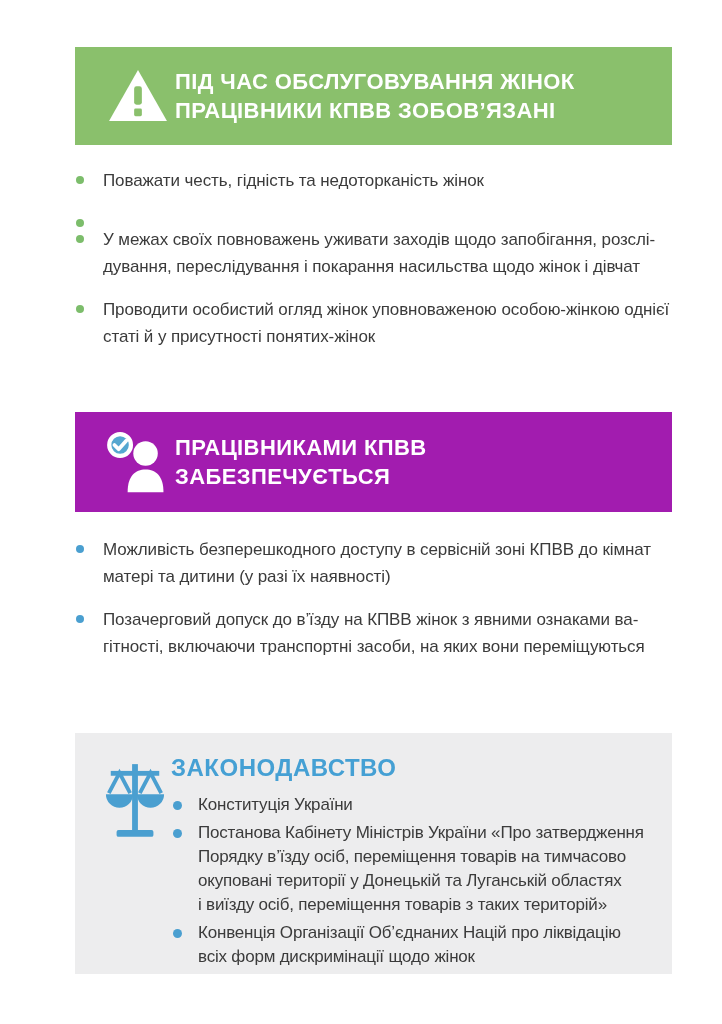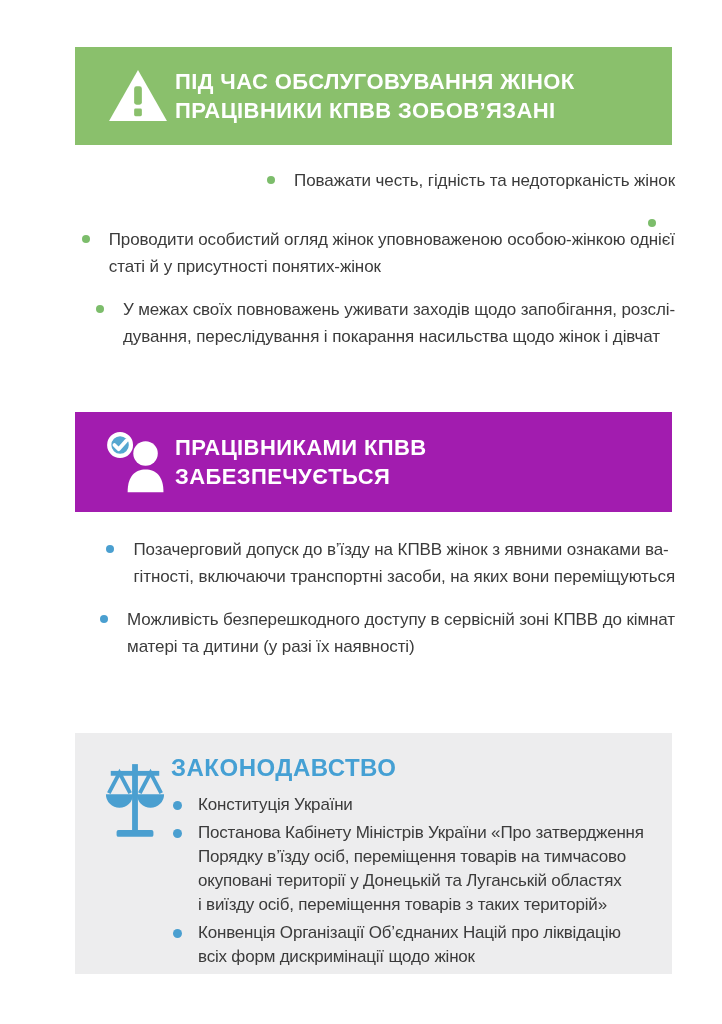--- a/index.html
+++ b/index.html
@@ -19,21 +19,21 @@
   }
   .banner .icon-wrap{flex:0 0 74px;display:flex;align-items:center;justify-content:center;}
   .banner h2{
     margin:0;color:#ffffff;font-size:22px;line-height:29px;
     font-weight:bold;letter-spacing:.4px;white-space:pre;
   }
   .banner-green{top:47px;height:98px;background:#8ac06c;}
   .banner-blue{top:412px;height:100px;background:#a21caf;}
   
   .blist{position:absolute;left:75px;width:600px;list-style:none;margin:0;padding:0;}
-  .blist li{display:flex;margin-bottom:16px;justify-content:flex-end;}
+  .blist li{display:flex;margin-bottom:16px;}
   .blist .dot{
     flex:0 0 28px;position:relative;
   }
   .blist .dot::after{
     content:"";position:absolute;left:1px;top:9px;width:8px;height:8px;border-radius:50%;
     background:var(--dotc,#7cbd6b);
   }
   .blist .txt{
     font-size:17px;line-height:27px;white-space:pre;letter-spacing:-.1px;
   }
@@ -78,53 +78,53 @@
   <ul class="blist list-obligations">
     <li>
       <span class="dot"></span>
       <span class="txt">Поважати честь, гідність та недоторканість жінок</span>
     </li>
     <li>
       <span class="dot"></span>
     </li>
     <li>
       <span class="dot"></span>
-      <span class="txt">Проводити особистий огляд жінок уповноваженою особою-жінкою однієї
-статі й у присутності понятих-жінок</span>
+      <span class="txt">У межах своїх повноважень уживати заходів щодо запобігання, розслі-
+дування, переслідування і покарання насильства щодо жінок і дівчат</span>
     </li>
     <li>
       <span class="dot"></span>
-      <span class="txt">У межах своїх повноважень уживати заходів щодо запобігання, розслі-
-дування, переслідування і покарання насильства щодо жінок і дівчат</span>
+      <span class="txt">Проводити особистий огляд жінок уповноваженою особою-жінкою однієї
+статі й у присутності понятих-жінок</span>
     </li>
   </ul>
 
   <div class="banner banner-blue">
     <div class="icon-wrap">
       <svg width="66" height="62" viewBox="0 0 70 64" aria-hidden="true">
         <circle cx="43" cy="23" r="13" fill="#ffffff"></circle>
         <path d="M24,64 C24,47 32,40 43,40 C54,40 62,47 62,64 Z" fill="#ffffff"></path>
         <circle cx="16" cy="14" r="11.5" fill="#55a7d0" stroke="#ffffff" stroke-width="4.5"></circle>
         <path d="M10,14 L14.5,18.5 L22.5,9.5" fill="none" stroke="#ffffff" stroke-width="4" stroke-linecap="round" stroke-linejoin="round"></path>
       </svg>
     </div>
     <h2>ПРАЦІВНИКАМИ КПВВ
 ЗАБЕЗПЕЧУЄТЬСЯ</h2>
   </div>
 
   <ul class="blist list-provided">
     <li>
       <span class="dot"></span>
-      <span class="txt">Позачерговий допуск до в’їзду на КПВВ жінок з явними ознаками ва-
-гітності, включаючи транспортні засоби, на яких вони переміщуються</span>
+      <span class="txt">Можливість безперешкодного доступу в сервісній зоні КПВВ до кімнат
+матері та дитини (у разі їх наявності)</span>
     </li>
     <li>
       <span class="dot"></span>
-      <span class="txt">Можливість безперешкодного доступу в сервісній зоні КПВВ до кімнат
-матері та дитини (у разі їх наявності)</span>
+      <span class="txt">Позачерговий допуск до в’їзду на КПВВ жінок з явними ознаками ва-
+гітності, включаючи транспортні засоби, на яких вони переміщуються</span>
     </li>
   </ul>
 
   <div class="lawbox">
     <div class="scales">
       <svg width="64" height="82" viewBox="0 0 66 84" aria-hidden="true">
         <rect x="30" y="5" width="6" height="70" fill="#4a9fd0"></rect>
         <rect x="8" y="12" width="50" height="5" fill="#4a9fd0"></rect>
         <polyline points="6,35 17,14 28,35" fill="none" stroke="#4a9fd0" stroke-width="4"></polyline>
         <path d="M3,36 a14,14 0 0 0 28,0 Z" fill="#4a9fd0"></path>

